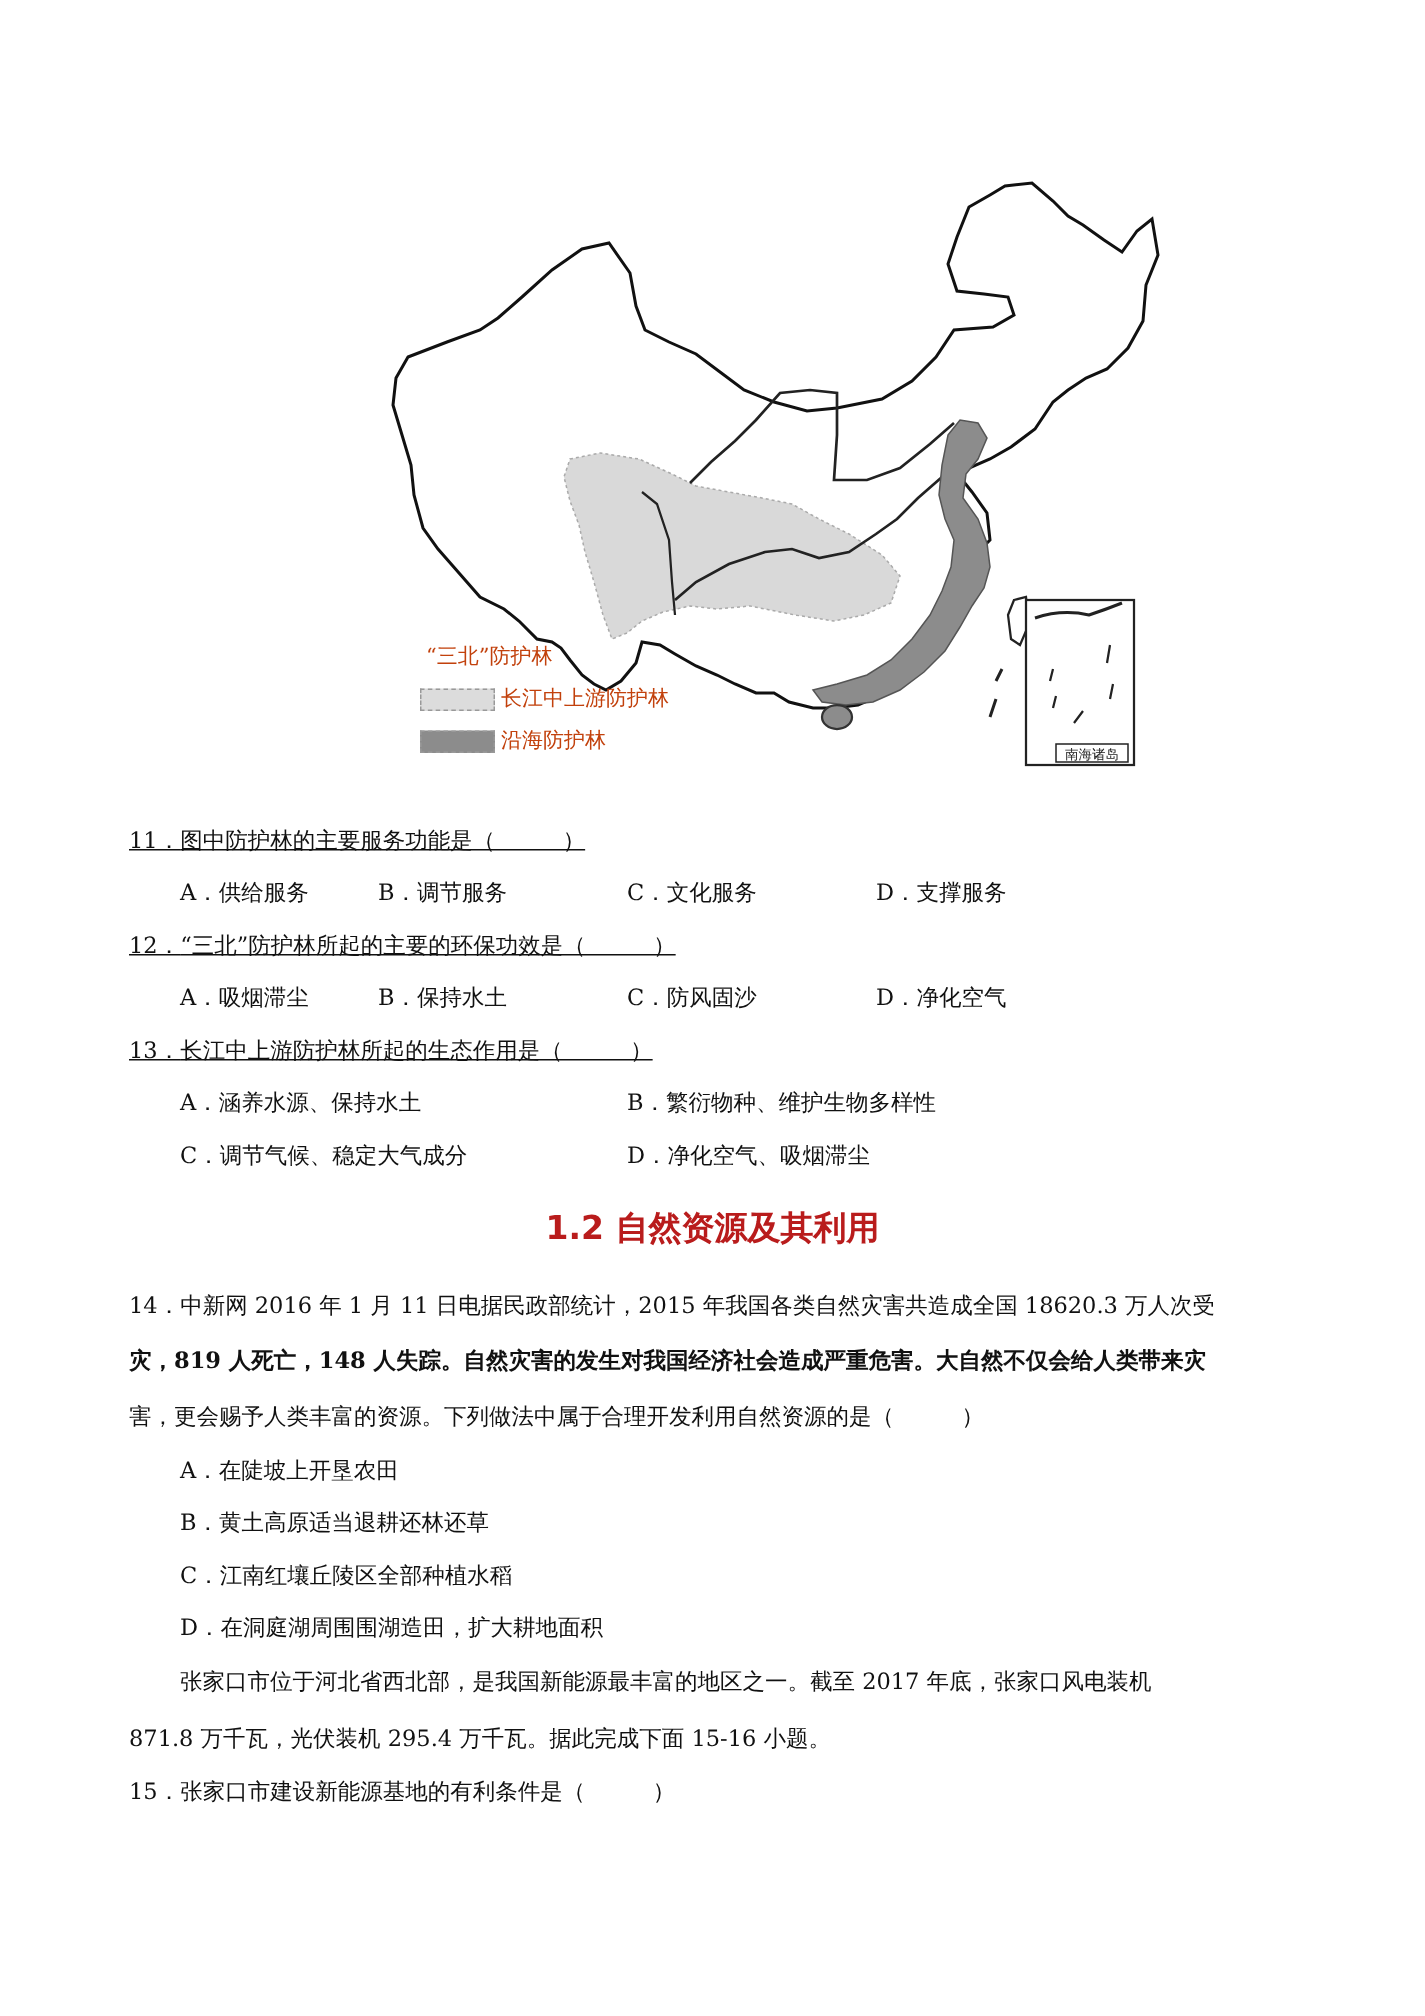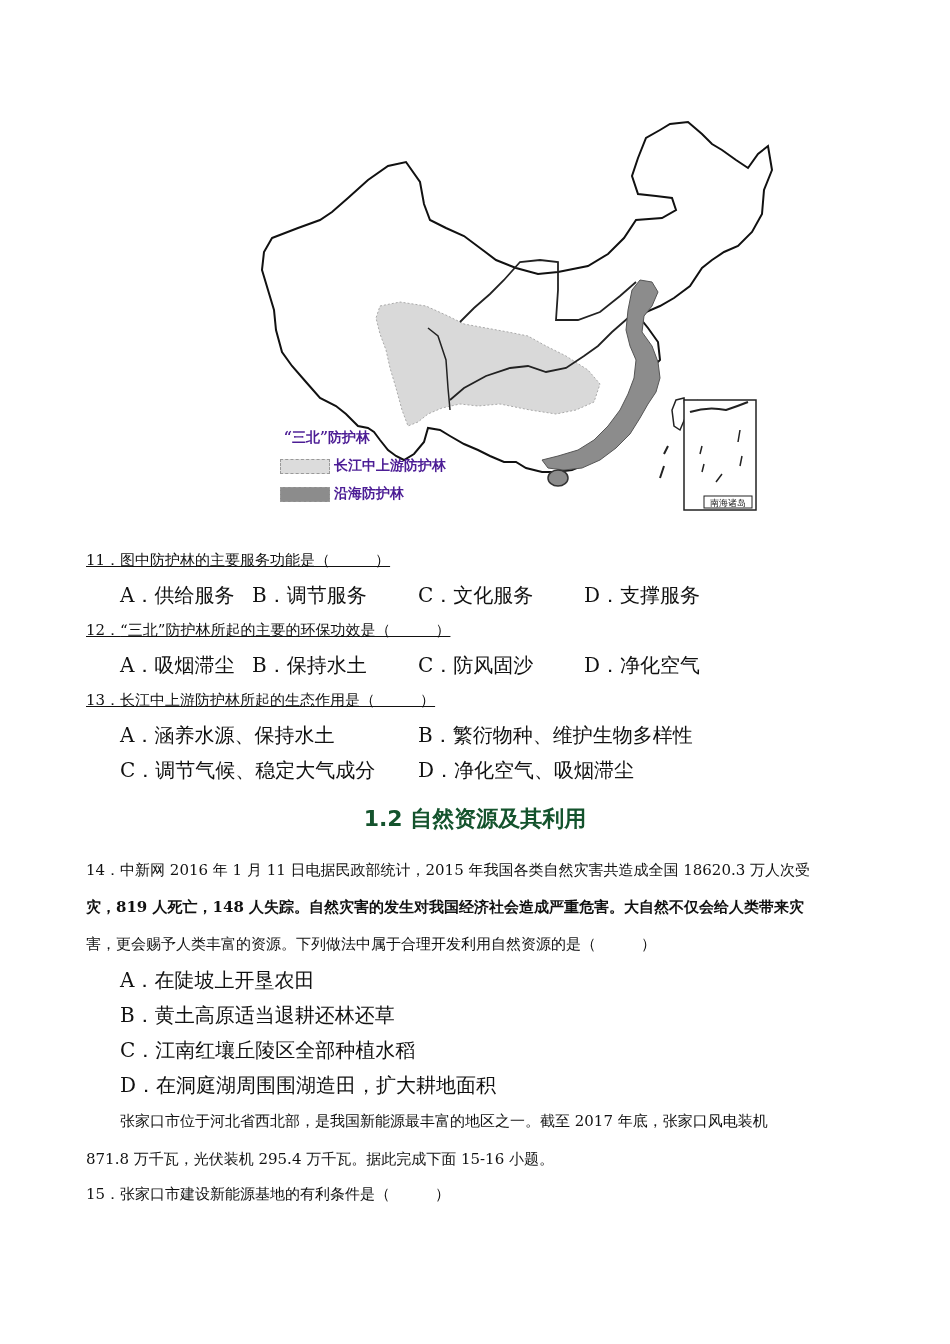--- a/index.html
+++ b/index.html
@@ -1,30 +1,30 @@
 <!DOCTYPE html>
 <html><head>
 <meta charset="utf-8">
 <style>
   html, body { margin: 0; padding: 0; background: #ffffff; }
   body { width: 950px; height: 1344px; position: relative; overflow: hidden;
          font-family: "DejaVu Serif", "Liberation Serif", serif; color: #111; }
   .map { position: absolute; left: 228px; top: 110px; width: 560px; height: 410px; }
-  .legend { position: absolute; left: 236px; top: 424px; font-size: 14px; color: #4c1d95; font-weight: bold; }
+  .legend { position: absolute; left: 236px; top: 424px; font-size: 14px; color: #c2410c; }
   .legend .row { height: 28px; display: flex; align-items: center; padding-left: 44px; }
   .legend .title-row { padding-left: 48px; }
   .swatch { display: inline-block; width: 48px; height: 13px; margin-right: 4px; border: 1px dashed #999; }
   .sw-light { background: #dcdcdc; }
   .sw-dark { background: #8c8c8c; }
   .line { position: absolute; font-size: 15px; line-height: 20px; white-space: nowrap; }
   .q { left: 86px; text-decoration: underline; }
-  .opt { position: absolute; font-size: 20px; line-height: 20px; white-space: nowrap; }
+  .opt { position: absolute; font-size: 15px; line-height: 20px; white-space: nowrap; }
   .section-title { position: absolute; left: 0; width: 950px; top: 804px; text-align: center;
                    font-family: "DejaVu Sans", "Liberation Sans", sans-serif; font-weight: bold;
-                   font-size: 22px; color: #14532d; }
+                   font-size: 22px; color: #b91c1c; }
   .para { position: absolute; left: 86px; width: 760px; font-size: 15px; line-height: 20px; white-space: nowrap; }
 </style>
 </head>
 <body>
 
 <svg class="map" viewBox="0 0 560 410">
 
   <path d="M44,128 L70,118 L92,110 L104,102 L120,88 L140,70 L160,56 L178,52 L192,72 L196,94 L202,110 L218,118 L236,126 L252,138 L268,150 L288,158 L310,164 L330,162 L360,156 L380,144 L396,128 L408,110 L434,108 L448,100 L444,88 L428,86 L410,84 L404,66 L410,48 L418,28 L432,20 L442,14 L460,12 L474,24 L484,34 L494,40 L508,50 L520,58 L530,44 L540,36 L544,60 L536,80 L534,104 L524,122 L510,136 L496,142 L484,150 L474,158 L462,176 L446,188 L432,196 L418,202 L412,208 L420,218 L430,232 L432,250 L420,262 L414,278 L402,296 L394,314 L384,332 L372,346 L358,354 L344,360 L328,362 L314,362 L298,358 L288,352 L276,352 L262,346 L250,340 L236,334 L222,326 L212,320 L200,318 L196,332 L186,344 L176,350 L168,346 L160,340 L152,330 L146,322 L140,318 L130,316 L118,304 L108,296 L92,288 L78,272 L64,256 L54,242 L48,220 L46,200 L40,180 L34,160 L36,142 Z" fill="none" stroke="#111" stroke-width="2"></path>
 
   <path d="M152,196 L172,192 L198,196 L220,206 L236,214 L258,218 L280,222 L300,226 L318,236 L338,246 L360,260 L372,274 L366,292 L348,300 L328,304 L302,300 L272,294 L250,296 L232,294 L214,298 L200,304 L190,312 L180,316 L174,300 L168,278 L162,258 L158,240 L152,224 L148,208 Z" fill="#d9d9d9" stroke="#aaa" stroke-width="1" stroke-dasharray="2,2"></path>

